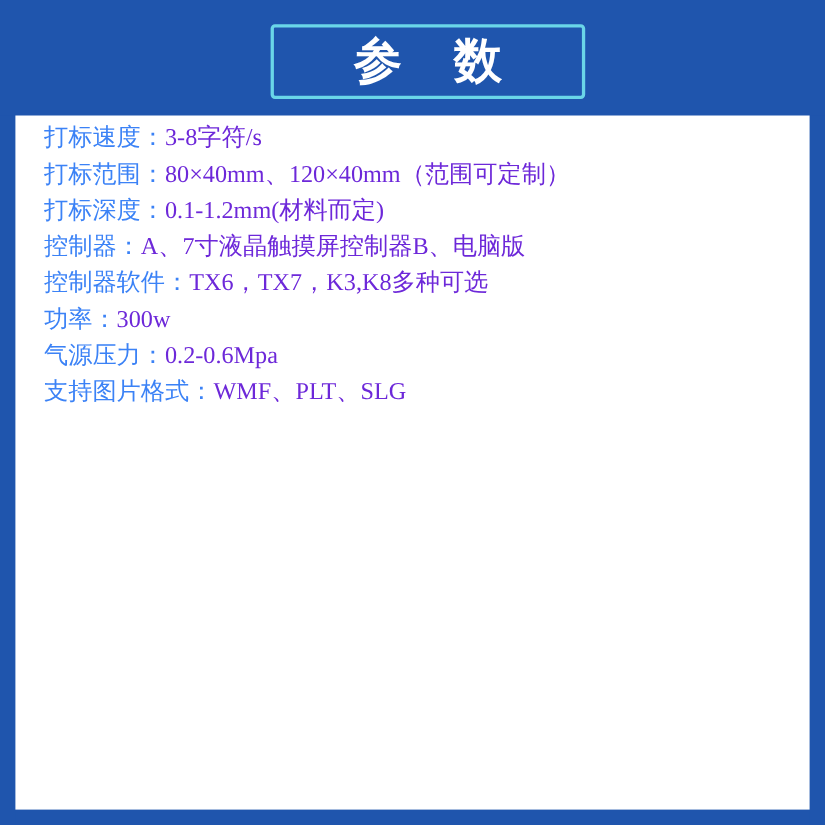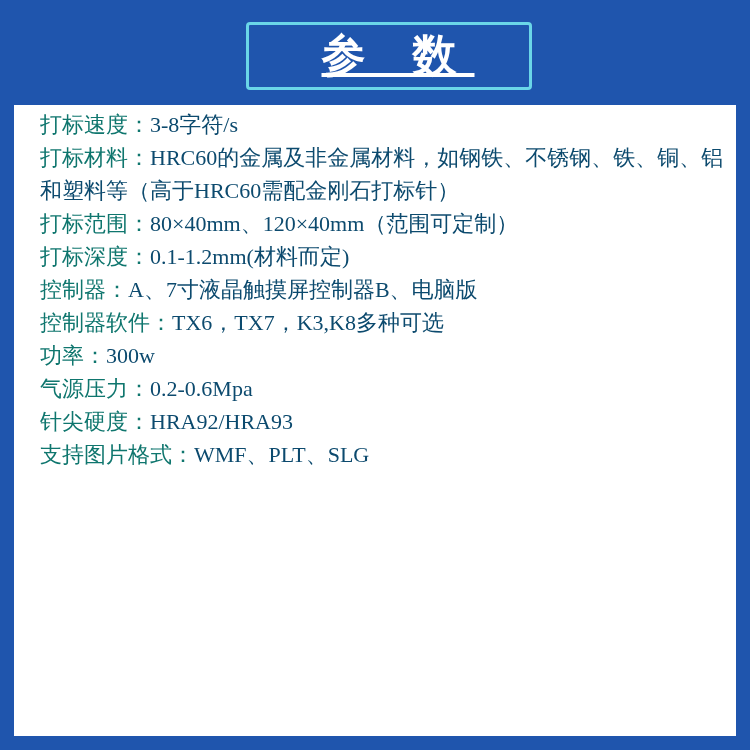--- a/index.html
+++ b/index.html
@@ -46,62 +46,58 @@
     justify-content: center;
   }
   .title-text {
     color: #ffffff;
     font-size: 44px;
     font-weight: bold;
     letter-spacing: 18px;
     text-indent: 18px;
     font-family: "Liberation Serif", "DejaVu Serif", serif;
     line-height: 1;
-    text-decoration: underline;
   }
   .content {
     position: absolute;
     top: 108px;
     left: 26px;
     right: 10px;
   }
   .spec-row {
     color: #1f3fa0;
     font-size: 22px;
     line-height: 33px;
     font-family: "Liberation Serif", "DejaVu Serif", serif;
     white-space: normal;
   }
   .spec-label {
-    color: #0f766e;
+    color: #3b82f6;
   }
   .spec-value {
-    color: #0c4a6e;
+    color: #6d28d9;
   }
 </style>
 </head>
 <body>
 
 <div class="page">
 
   <div class="top-band"></div>
 
   <div class="title-box">
     <div class="title-text">参  数</div>
   </div>
 
   <div class="content">
 
     <div class="spec-row">
       <span class="spec-label">打标速度：</span><span class="spec-value">3-8字符/s</span>
     </div>
 
-    <div class="spec-row">
-      <span class="spec-label">打标材料：</span><span class="spec-value">HRC60的金属及非金属材料，如钢铁、不锈钢、铁、铜、铝和塑料等（高于HRC60需配金刚石打标针）</span>
-    </div>
 
     <div class="spec-row">
       <span class="spec-label">打标范围：</span><span class="spec-value">80×40mm、120×40mm（范围可定制）</span>
     </div>
 
 
     <div class="spec-row">
       <span class="spec-label">打标深度：</span><span class="spec-value">0.1-1.2mm(材料而定)</span>
     </div>
 
@@ -116,23 +112,20 @@
     <div class="spec-row">
       <span class="spec-label">功率：</span><span class="spec-value">300w</span>
     </div>
 
 
     <div class="spec-row">
       <span class="spec-label">气源压力：</span><span class="spec-value">0.2-0.6Mpa</span>
     </div>
 
 
-    <div class="spec-row">
-      <span class="spec-label">针尖硬度：</span><span class="spec-value">HRA92/HRA93</span>
-    </div>
 
 
     <div class="spec-row">
       <span class="spec-label">支持图片格式：</span><span class="spec-value">WMF、PLT、SLG</span>
     </div>
 
   </div>
 </div>
 
 </body></html>

